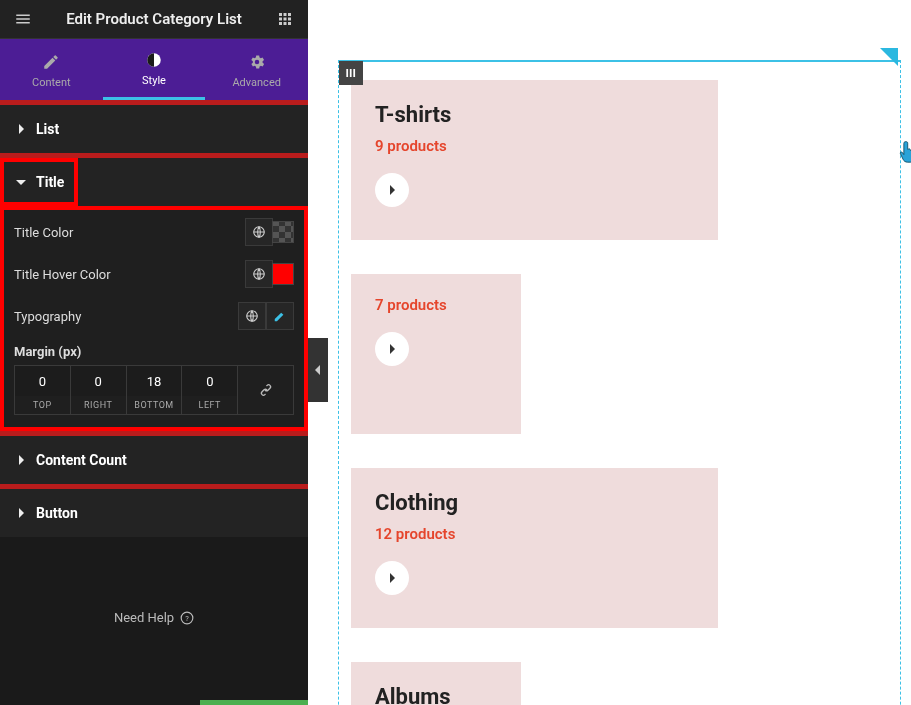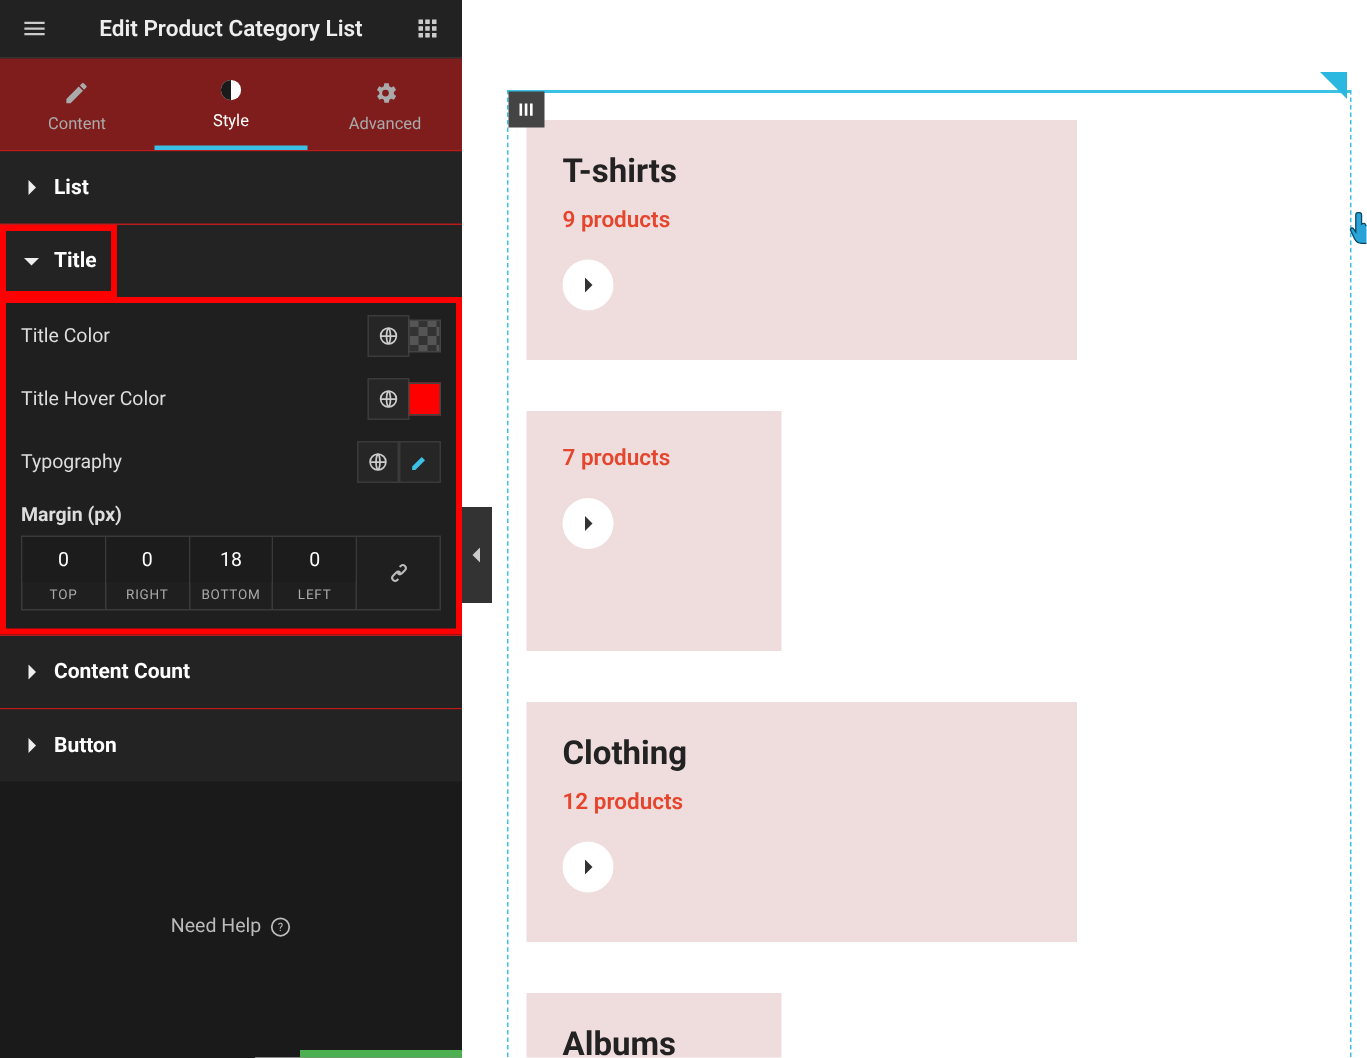--- a/index.html
+++ b/index.html
@@ -4,27 +4,27 @@
 <style>
 * { box-sizing: border-box; margin: 0; padding: 0; }
 body { font-family: -apple-system, BlinkMacSystemFont, "Segoe UI", Roboto, sans-serif; background: #fff; width: 911px; height: 705px; overflow: hidden; display: flex; }
 
 .sidebar { width: 308px; background: #1a1a1a; color: #eee; display: flex; flex-direction: column; }
 .header { background: #222; display: flex; align-items: center; justify-content: space-between; padding: 10px 14px; border-bottom: 1px solid #333; }
 .header-ctl { color: #ccc; display: flex; align-items: center; cursor: pointer; }
 .header svg { width: 18px; height: 18px; fill: #ccc; }
 .header-title { font-size: 15px; color: #eee; font-weight: 600; }
 
-.tabs { display: flex; background: #7f1d1d; }
+.tabs { display: flex; background: #4c1d95; }
 .tab { flex: 1; display: flex; flex-direction: column; align-items: center; justify-content: center; padding: 12px 0 10px; font-size: 11px; color: #aaa; cursor: pointer; gap: 5px; }
 .tab.active { color: #fff; border-bottom: 3px solid #3cc1e6; }
 .tab svg { width: 18px; height: 18px; fill: currentColor; }
 
 .accordion { display: flex; flex-direction: column; }
-.acc-item { border-top: 1px solid #b91c1c; }
+.acc-item { border-top: 5px solid #b91c1c; }
 .acc-head { padding: 16px 16px; display: flex; align-items: center; gap: 10px; font-size: 14px; font-weight: 700; color: #fff; cursor: pointer; background: #232323; }
 .acc-head svg { width: 10px; height: 10px; fill: #eee; }
 
 .acc-body { padding: 12px 14px 16px; background: #1f1f1f; display: flex; flex-direction: column; gap: 14px; position: relative; }
 .highlight-box { position: absolute; inset: 0; border: 4px solid red; pointer-events: none; }
 
 .control-row { display: flex; align-items: center; justify-content: space-between; font-size: 13px; color: #ddd; gap: 47px; }
 .ctl-right { display: flex; align-items: center; gap: 0; }
 .ctl-btn { width: 28px; height: 28px; border: 1px solid #3a3a3a; background: #262626; display: flex; align-items: center; justify-content: center; cursor: pointer; }
 .ctl-btn svg { width: 14px; height: 14px; fill: #ccc; }

